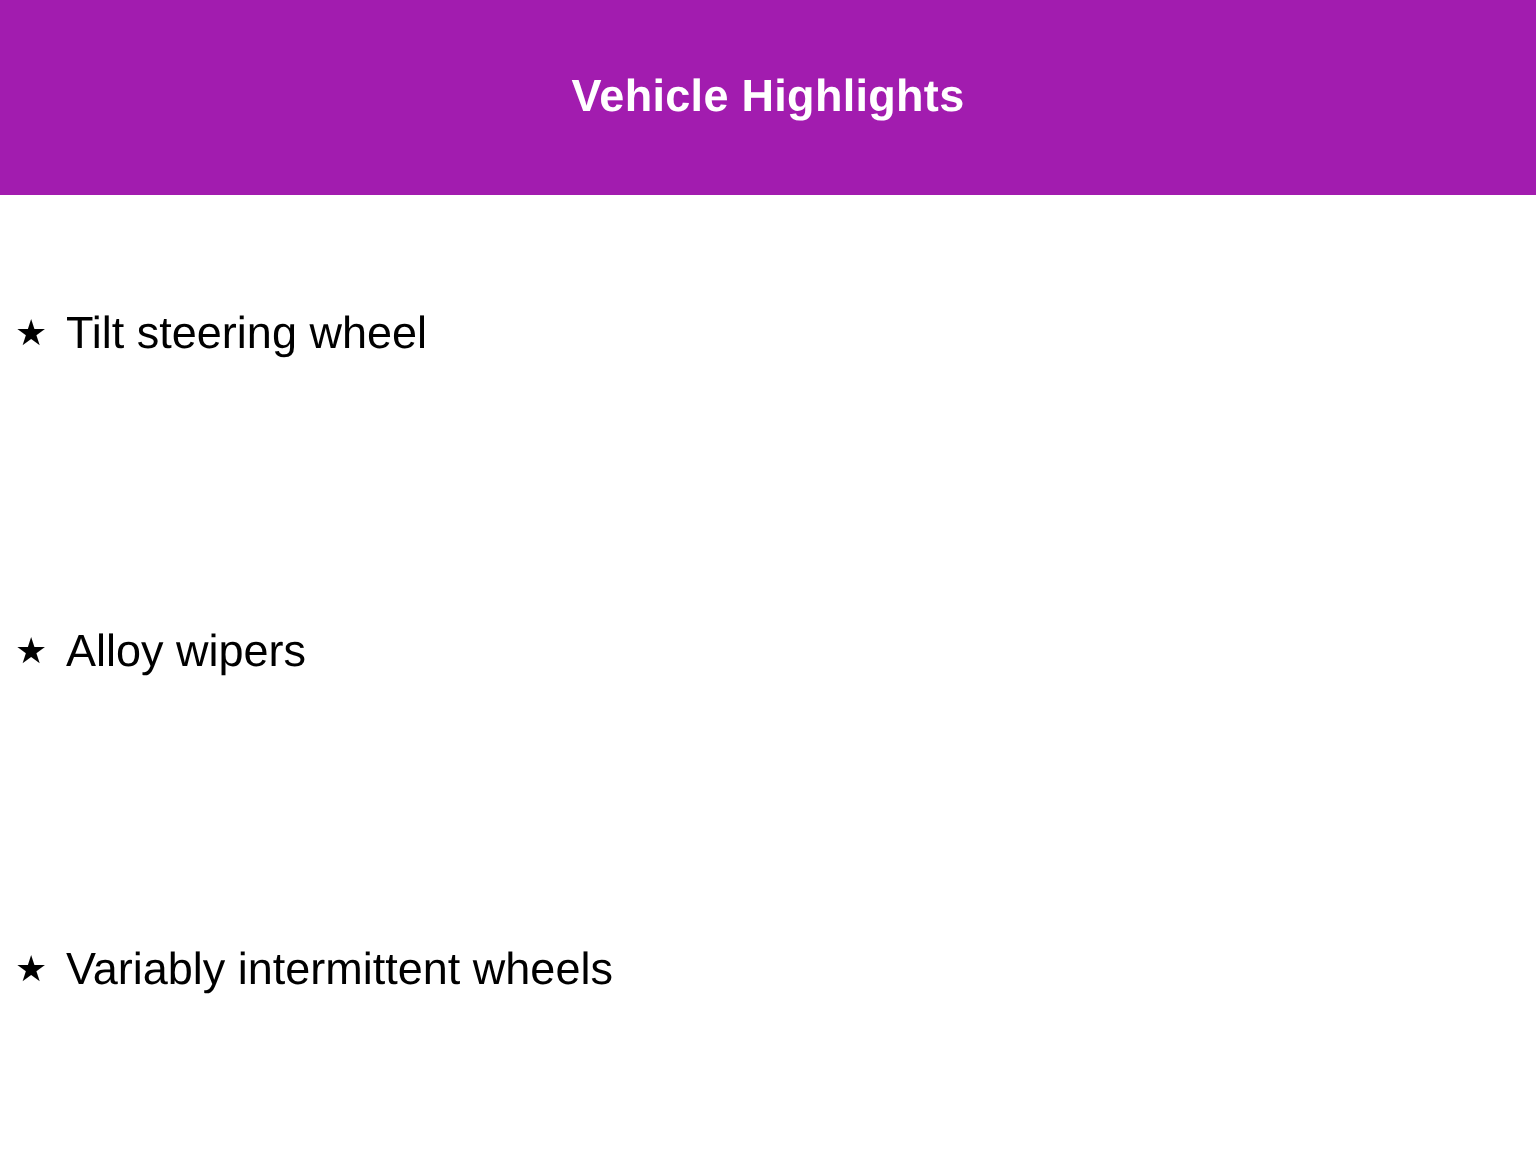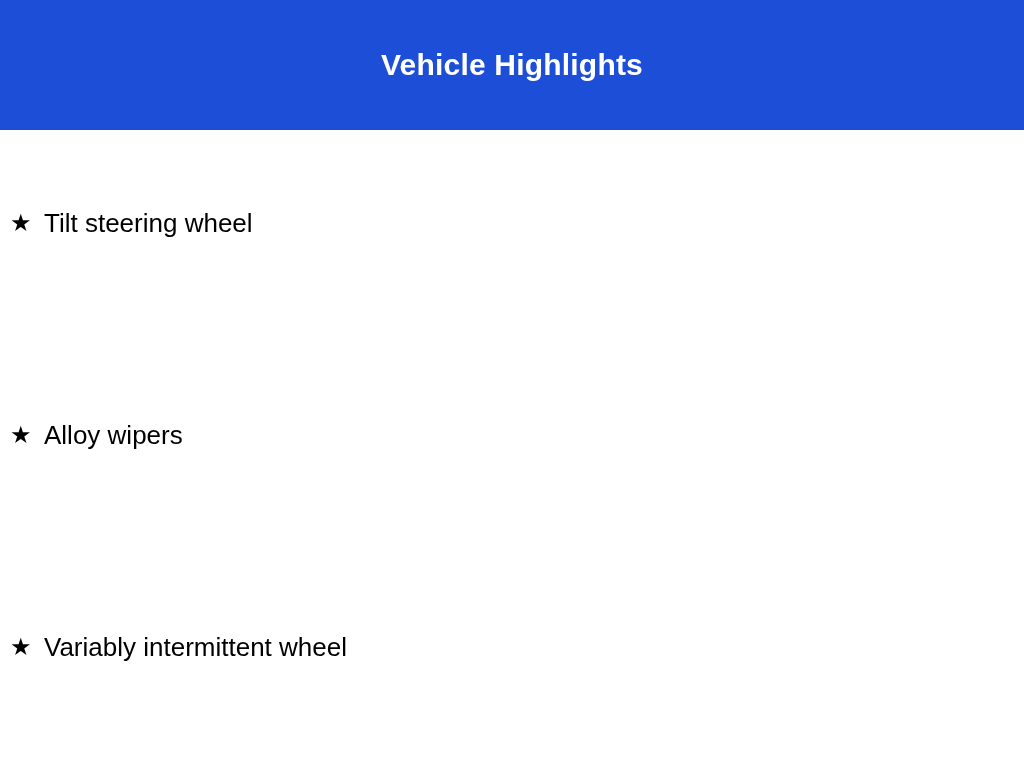--- a/index.html
+++ b/index.html
@@ -18,21 +18,21 @@
     width: 1024px;
     height: 768px;
     background: #ffffff;
   }
   .header-bar {
     position: absolute;
     left: 0;
     top: 0;
     width: 1024px;
     height: 130px;
-    background: #1d4ed8;
+    background: #a21caf;
   }
   .header-title {
     position: absolute;
     left: 0;
     top: 0;
     width: 1024px;
     height: 130px;
     display: flex;
     align-items: center;
     justify-content: center;
@@ -66,21 +66,21 @@
   }
   .bullet-marker {
     width: 34px;
     flex: 0 0 34px;
     font-size: 24px;
     line-height: 34px;
     color: #000000;
     text-align: left;
   }
   .bullet-text {
-    font-size: 26px;
+    font-size: 30px;
     line-height: 34px;
     color: #000000;
   }
 </style>
 </head>
 <body>
 
 <div class="page">
 
   <div class="header-bar">
@@ -95,19 +95,19 @@
         <span class="bullet-text">Tilt steering wheel</span>
       </li>
 
       <li class="bullet-item">
         <span class="bullet-marker">★</span>
         <span class="bullet-text">Alloy wipers</span>
       </li>
 
       <li class="bullet-item">
         <span class="bullet-marker">★</span>
-        <span class="bullet-text">Variably intermittent wheel</span>
+        <span class="bullet-text">Variably intermittent wheels</span>
       </li>
 
     </ul>
   </div>
 
 </div>
 
 </body></html>

